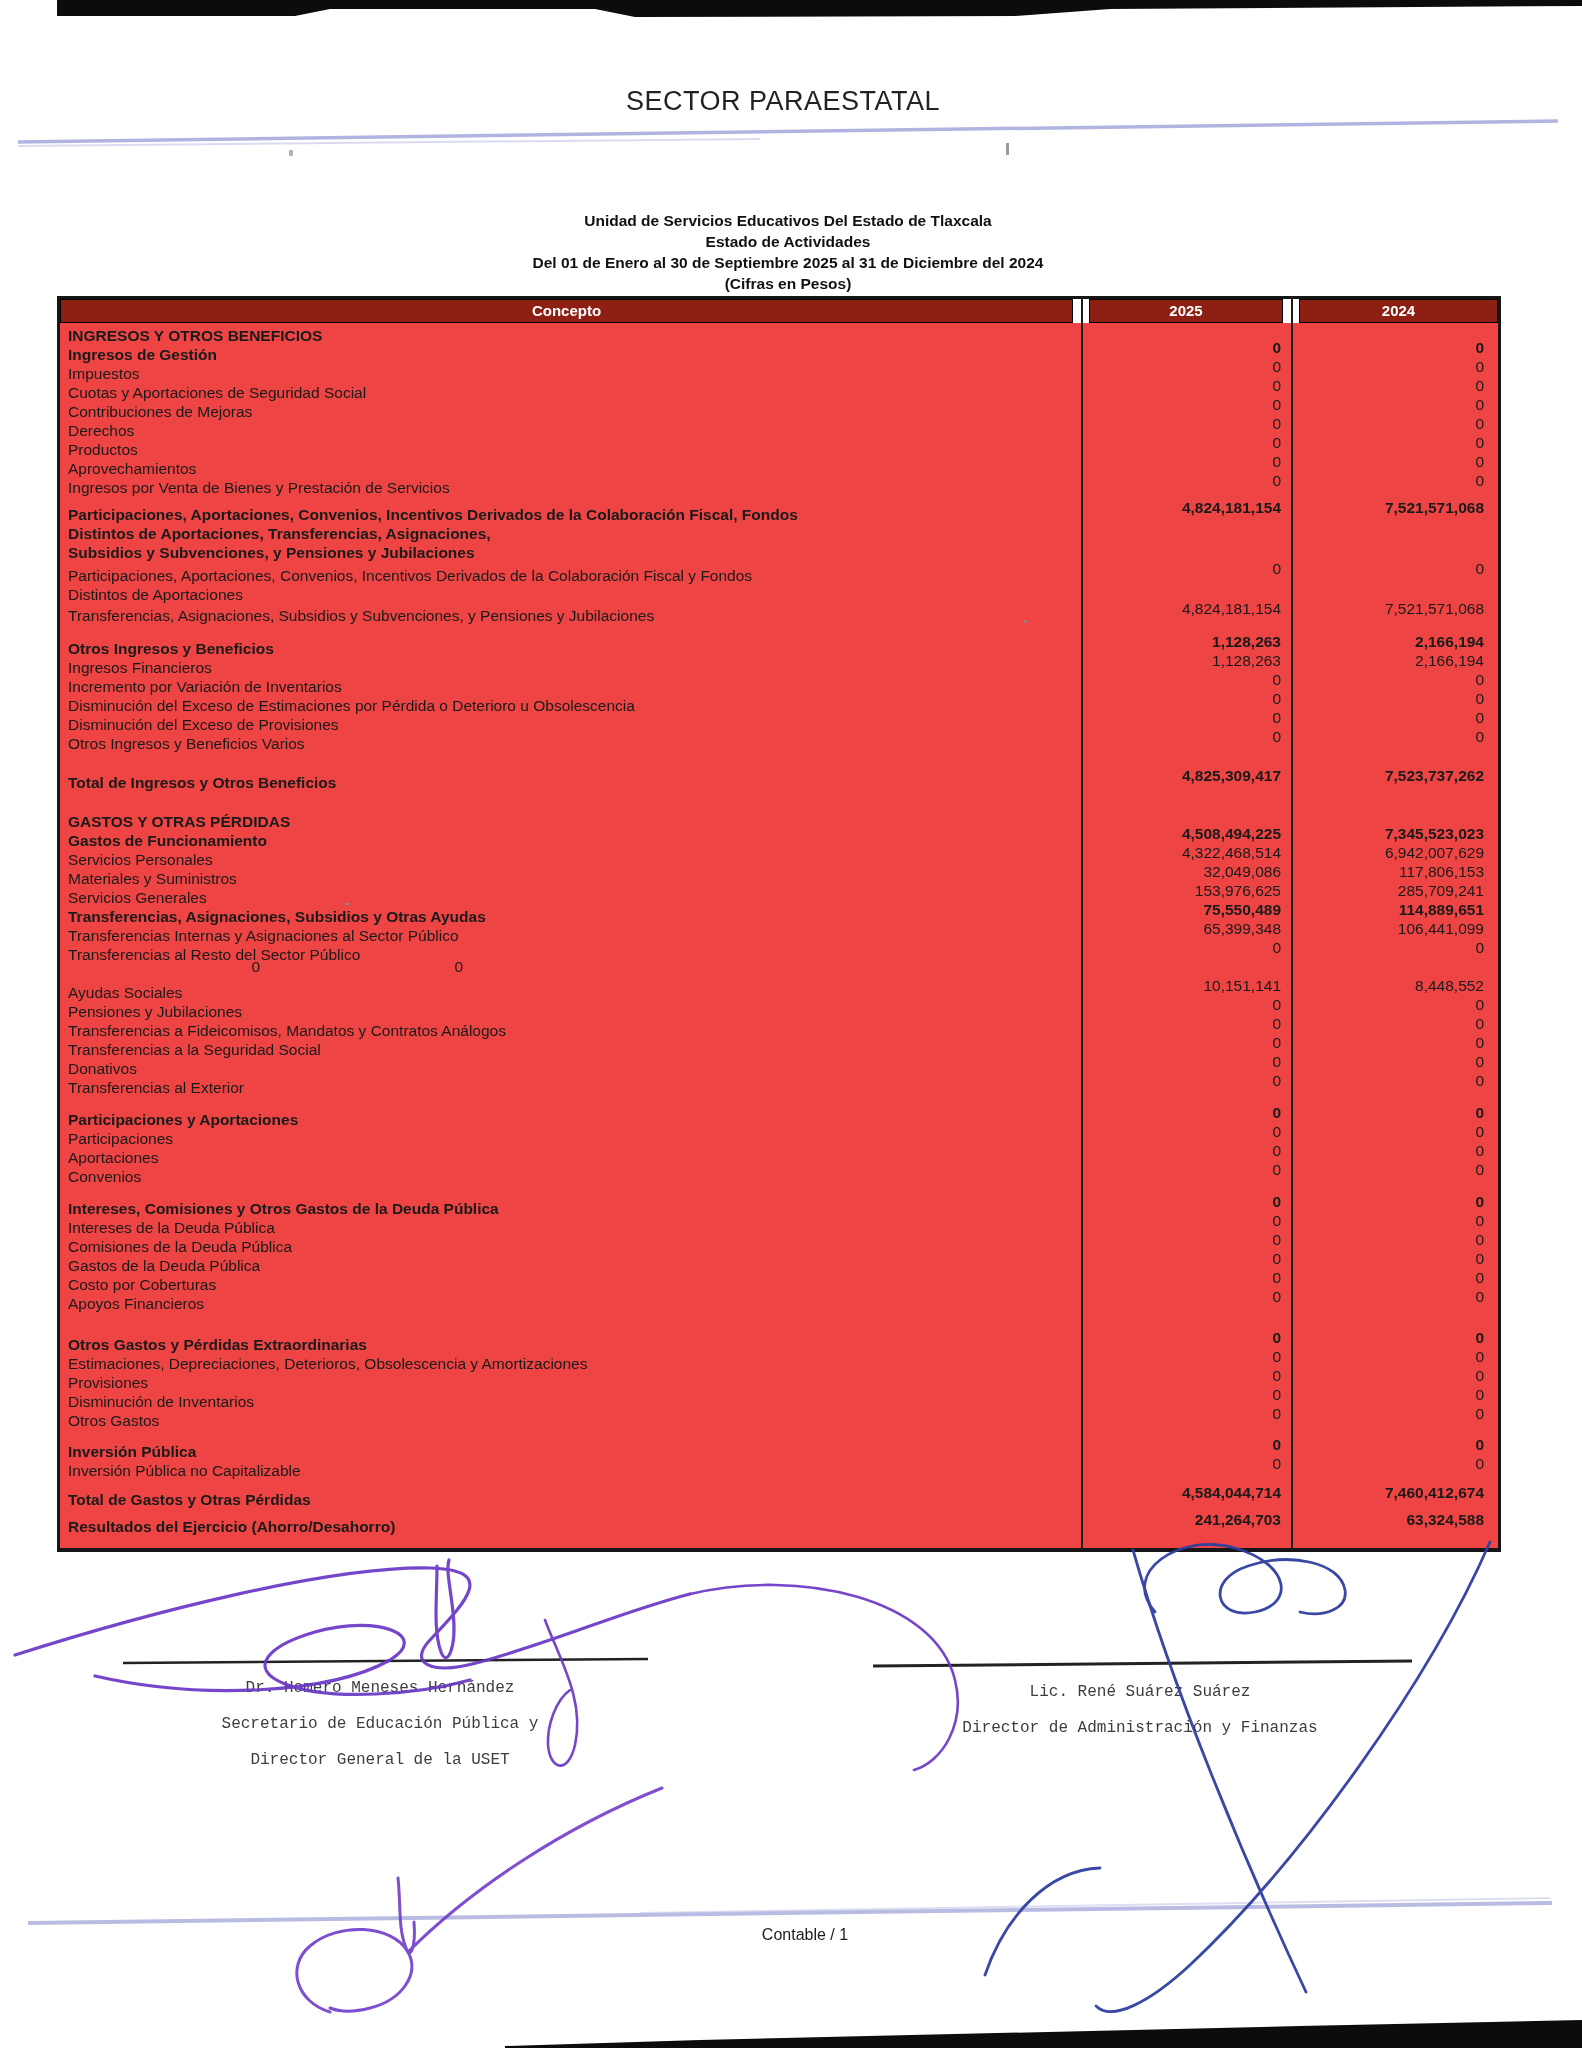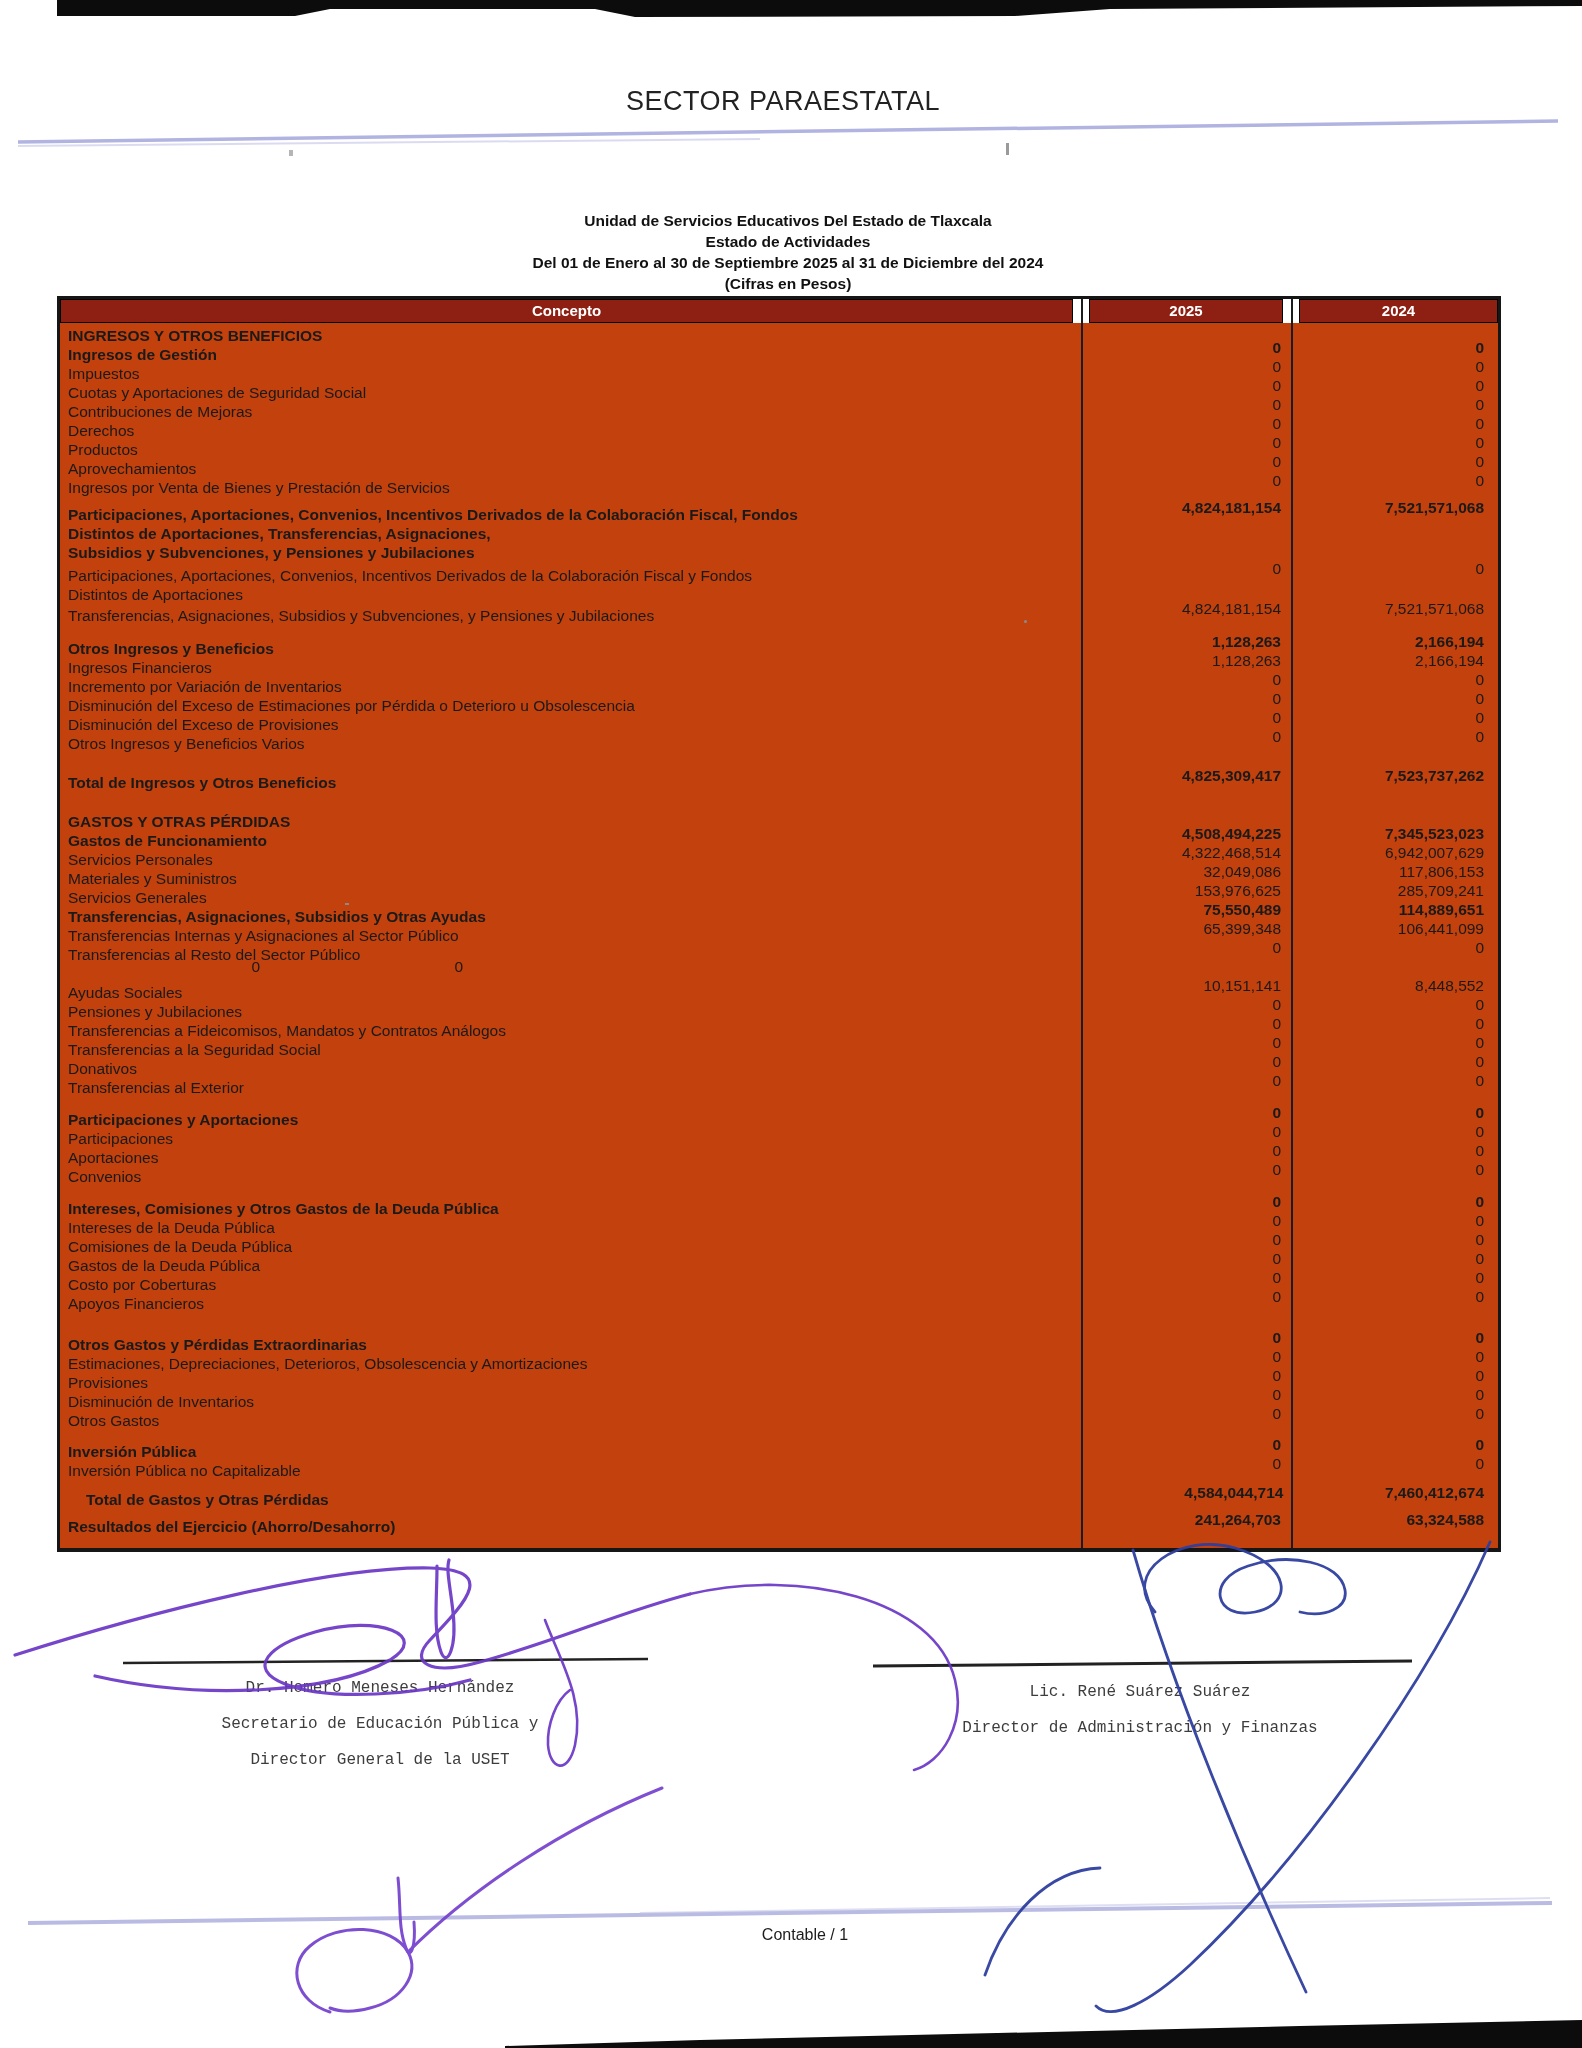--- a/index.html
+++ b/index.html
@@ -12,21 +12,21 @@
     position:absolute;top:86px;left:0;width:1566px;text-align:center;
     font-size:27px;letter-spacing:.5px;color:#222;
   }
   .doc-head{
     position:absolute;top:210px;left:0;width:1576px;text-align:center;
     font-weight:bold;font-size:15.5px;line-height:21px;color:#111;
   }
   
   .tbl{
     position:absolute;left:57px;top:296px;width:1438px;height:1249px;
-    border:3px solid #161616;border-bottom-width:4px;background:#c2410c;box-sizing:content-box;
+    border:3px solid #161616;border-bottom-width:4px;background:#ef4444;box-sizing:content-box;
   }
   .thead{display:flex;height:24px;align-items:stretch;}
   .hc{
     background:#8e2013;border:1px solid #000;color:#fff;font-weight:bold;
     text-align:center;font-size:15px;line-height:21px;box-sizing:border-box;
   }
   .hc1{flex:0 0 1013px;}
   .hgap{flex:0 0 16px;background:#fff;}
   .hc2{flex:0 0 194px;}
   .hc3{flex:1;}
@@ -329,21 +329,21 @@
         <div class="row bold" style="margin-top: 12px;">
           <div class="cell lab">Inversión Pública</div>
           <div class="cell v25">0</div>
           <div class="cell v24">0</div>
         </div>
         <div class="row">
           <div class="cell lab">Inversión Pública no Capitalizable</div>
           <div class="cell v25">0</div>
           <div class="cell v24">0</div>
         </div>
-        <div class="row bold" style="margin-top: 10px; padding-left: 18px;">
+        <div class="row bold" style="margin-top: 10px;">
           <div class="cell lab">Total de Gastos y Otras Pérdidas</div>
           <div class="cell v25">4,584,044,714</div>
           <div class="cell v24">7,460,412,674</div>
         </div>
         <div class="row bold" style="margin-top: 8px; justify-content: center;">
           <div class="cell lab">Resultados del Ejercicio (Ahorro/Desahorro)</div>
           <div class="cell v25">241,264,703</div>
           <div class="cell v24">63,324,588</div>
         </div>
       </div>

